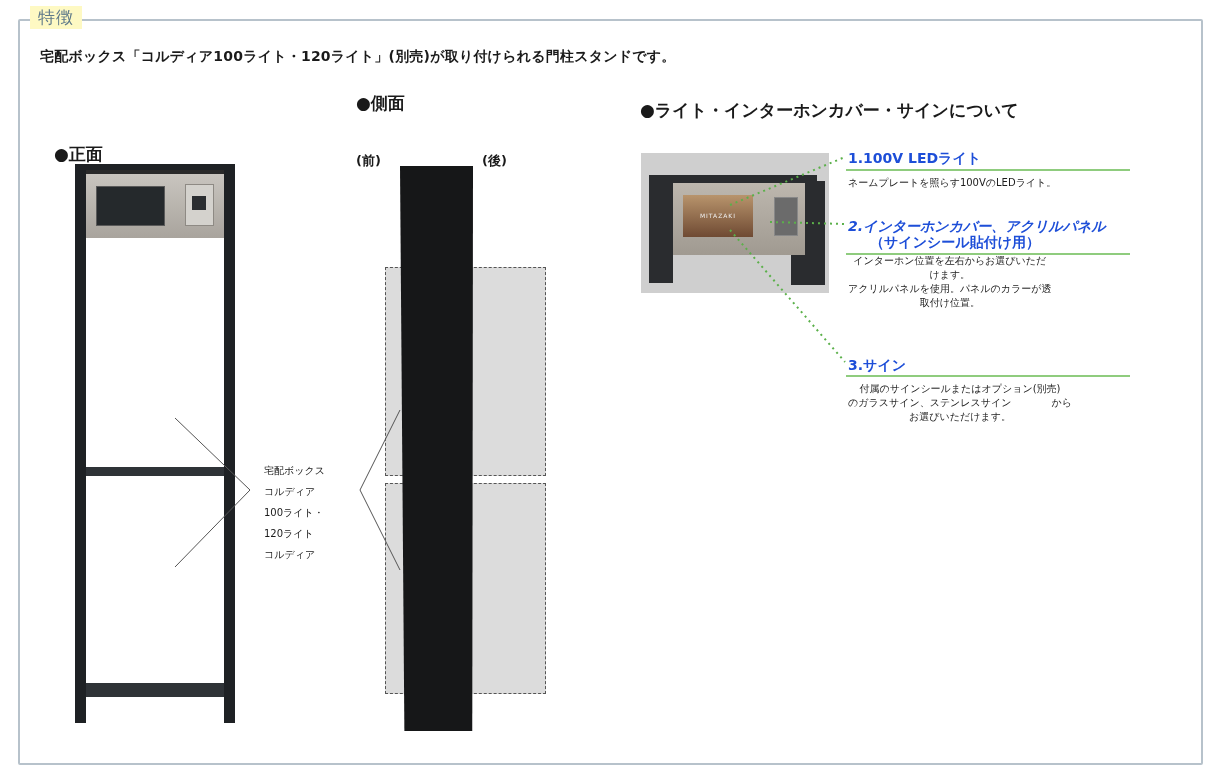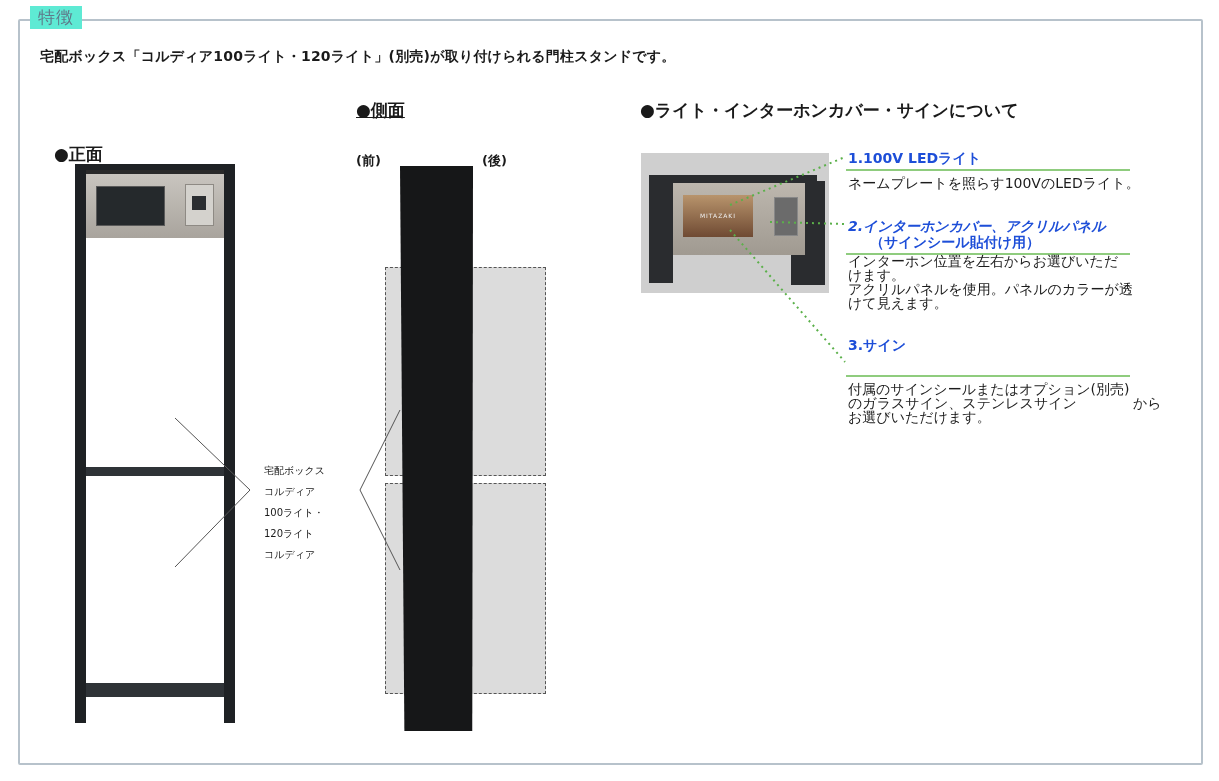--- a/index.html
+++ b/index.html
@@ -1,20 +1,20 @@
 <!DOCTYPE html>
 <html><head>
 <meta charset="utf-8">
 <style>
   html, body { margin:0; padding:0; background:#ffffff; }
   body { width:1219px; height:781px; position:relative; overflow:hidden;
          font-family:"DejaVu Sans", "Liberation Sans", sans-serif; color:#1a1a1a; }
   .frame { position:absolute; left:18px; top:19px; width:1185px; height:746px;
            border:2px solid #b7c2cb; border-radius:2px; box-sizing:border-box; }
-  .frame-title { position:absolute; left:30px; top:6px; background:#5eead4; padding:0 8px;
+  .frame-title { position:absolute; left:30px; top:6px; background:#fef9c3; padding:0 8px;
                  font-size:17px; color:#5f7a8a; letter-spacing:1px; }
   .lead { position:absolute; left:40px; top:48px; font-size:14px; font-weight:bold; letter-spacing:0.2px; }
   .h { position:absolute; font-size:17px; font-weight:bold; }
   .abs { position:absolute; }
   
   .post { position:absolute; background:#1e2124; }
   .panel { position:absolute; left:86px; top:170px; width:138px; height:68px;
            background:linear-gradient(#c9c5bf,#a9a49d); border-top:4px solid #2a2a2a; box-sizing:border-box; }
   .panel .win { position:absolute; left:10px; top:12px; width:67px; height:38px; background:#25292c; border:1px solid #5a5a5a; }
   .panel .ih { position:absolute; left:99px; top:10px; width:27px; height:40px; background:#d4d2cd; border:1px solid #8e8a84; }
@@ -23,32 +23,32 @@
   
   .dash { position:absolute; background:#dcdcdc; border:1.5px dashed #555; box-sizing:border-box; }
   .sidepost { position:absolute; left:400px; top:166px; width:73px; height:565px; background:#161718;
               clip-path:polygon(0 0,100% 0,99% 100%,6% 100%); }
   .caption { position:absolute; left:264px; top:460px; font-size:10px; font-weight:normal; line-height:21px; }
   .fb { position:absolute; font-size:13px; font-weight:bold; }
   
   .photo { position:absolute; left:641px; top:153px; width:188px; height:140px; background:#cfcfcf; overflow:hidden; }
   .green-title { position:absolute; color:#1d4ed8; font-weight:bold; font-size:14px; line-height:16px; }
   .gline { position:absolute; height:1.5px; background:#8fcc7e; }
-  .desc { position:absolute; font-size:14px; line-height:14px; color:#1c1c1c; }
+  .desc { position:absolute; font-size:10px; line-height:14px; color:#1c1c1c;text-align:center; }
   svg.overlay { position:absolute; left:0; top:0; pointer-events:none; }
 </style>
 </head>
 <body>
 
 <div class="frame"></div>
 <div class="frame-title">特徴</div>
 <div class="lead">宅配ボックス「コルディア100ライト・120ライト」(別売)が取り付けられる門柱スタンドです。</div>
 
 <div class="h" style="left:54px;top:99px;margin-top:44px;">●正面</div>
-<div class="h" style="left:356px;top:99px;text-decoration:underline;">●側面</div>
+<div class="h" style="left:356px;top:92px;">●側面</div>
 <div class="h" style="left:640px;top:99px;">●ライト・インターホンカバー・サインについて</div>
 
 <div>
   <div class="post" style="left:75px;top:164px;width:160px;height:8px;"></div>
   <div class="post" style="left:75px;top:164px;width:11px;height:559px;"></div>
   <div class="post" style="left:224px;top:164px;width:11px;height:559px;"></div>
   <div class="panel">
     <div class="win"></div>
     <div class="ih">
         <i></i>
@@ -89,24 +89,24 @@
     <div>ネームプレートを照らす100VのLEDライト。</div>
   </div>
 
 <div class="green-title" style="left:848px;top:218px;font-style:italic;">2.インターホンカバー、アクリルパネル</div>
 <div class="green-title" style="left:870px;top:234px;">（サインシール貼付け用）</div>
 <div class="gline" style="left:846px;top:253px;width:284px;"></div>
 <div class="desc" style="left:848px;top:254px;">
   <div>インターホン位置を左右からお選びいただ</div>
     <div>けます。</div>
   <div>アクリルパネルを使用。パネルのカラーが透</div>
-    <div>けて見えます。</div>
+    <div>取付け位置。</div>
 </div>
 
-<div class="green-title" style="left:848px;top:337px;">3.サイン</div>
+<div class="green-title" style="left:848px;top:357px;">3.サイン</div>
 <div class="gline" style="left:846px;top:375px;width:284px;"></div>
 <div class="desc" style="left:848px;top:382px;">
   <div>付属のサインシールまたはオプション(別売)</div>
     <div>のガラスサイン、ステンレスサイン　　　　から</div>
   <div>お選びいただけます。</div>
 </div>
 
 <svg class="overlay" width="1219" height="781">
   <g stroke="#555" stroke-width="1" fill="none">
     <polyline points="175,418 250,490 175,567"></polyline>

